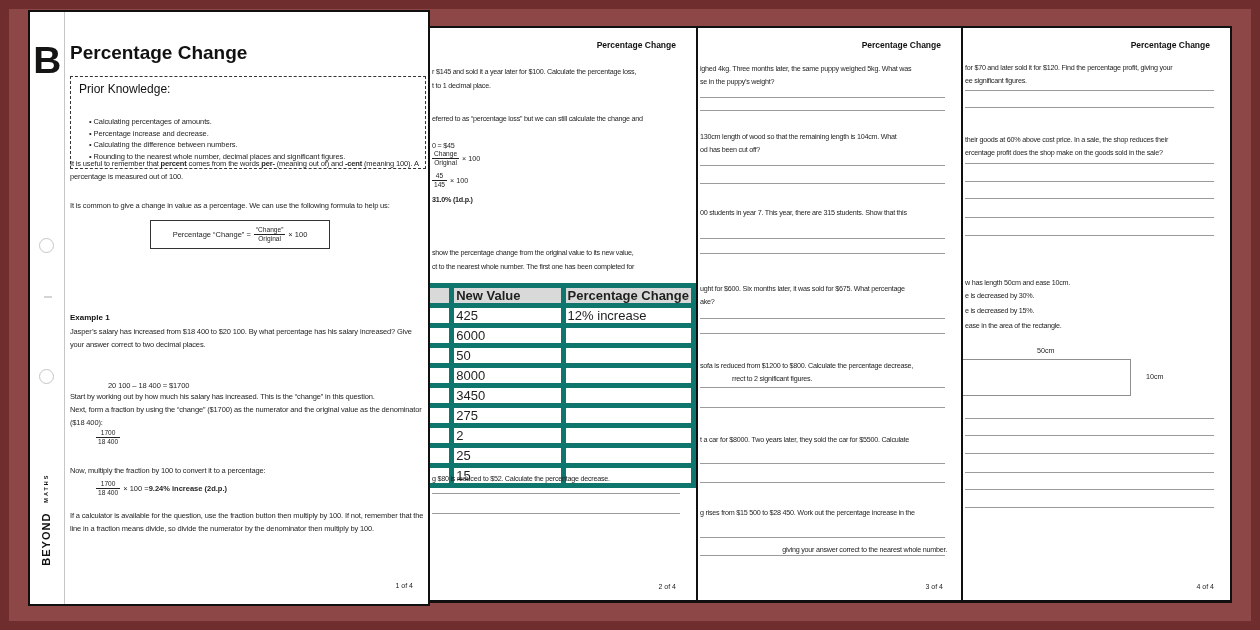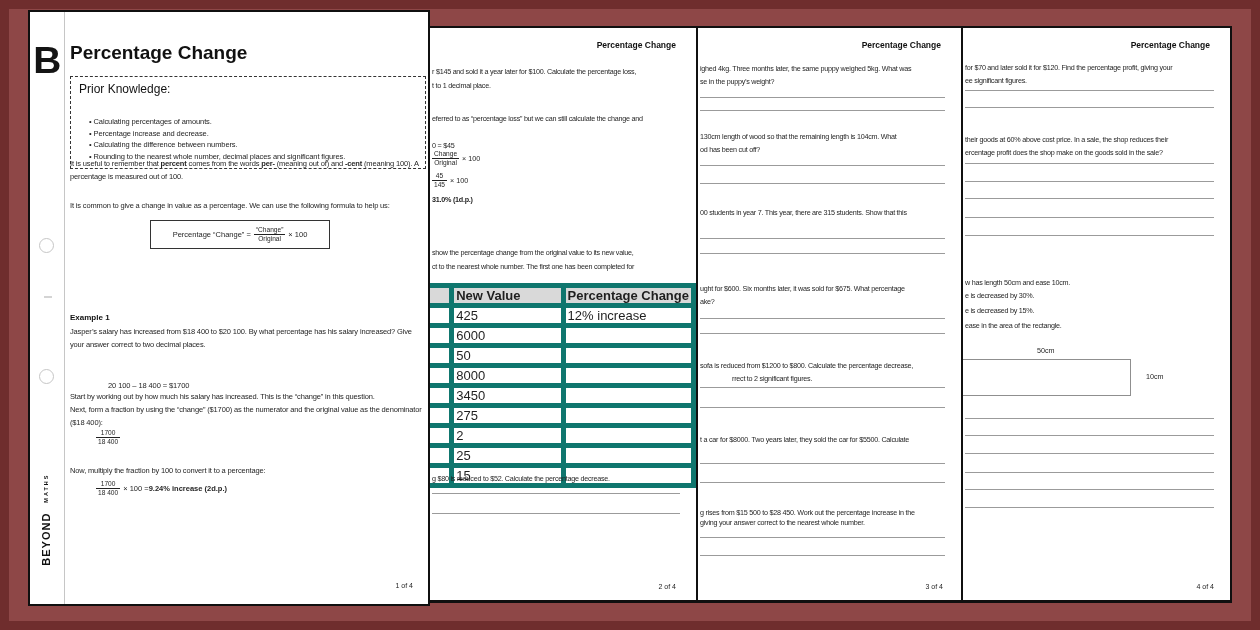--- a/index.html
+++ b/index.html
@@ -105,20 +105,21 @@
       </div>
       <div class="para" style="top:453px;">Now, multiply the fraction by 100 to convert it to a percentage:</div>
       <div class="fracline" style="top:468px;left:26px;">
         <span class="frac" style="margin:0 3px 0 0;">
             <span class="fn">1700</span>
             <span class="fd">18 400</span>
           </span>
         <span>× 100 = </span>
         <span class="bold-res">9.24% increase (2d.p.)</span>
       </div>
+      <div class="para" style="top:498px;">If a calculator is available for the question, use the fraction button then multiply by 100. If not, remember that the line in a fraction means divide, so divide the numerator by the denominator then multiply by 100.</div>
       <div class="pnum" style="top:570px;right:14px;">1 of 4</div>
     </div>
   </div>
 
   <div class="page p2">
     <div class="hdr">Percentage Change</div>
     <div class="frag" style="top:38px;">r $145 and sold it a year later for $100. Calculate the percentage loss,</div>
     <div class="frag" style="top:52px;">t to 1 decimal place.</div>
     <div class="frag" style="top:85px;">eferred to as “percentage loss” but we can still calculate the change and</div>
     <div class="frag" style="top:112px;">0 = $45</div>
@@ -226,21 +227,21 @@
     <div class="frag" style="top:332px;">sofa is reduced from $1200 to $800. Calculate the percentage decrease,</div>
     <div class="frag" style="top:345px;margin-left:32px;">rrect to 2 significant figures.</div>
     <div class="ans" style="top:359px;"></div>
     <div class="ans" style="top:379px;"></div>
 
     <div class="frag" style="top:406px;">t a car for $8000. Two years later, they sold the car for $5500. Calculate</div>
     <div class="ans" style="top:435px;"></div>
     <div class="ans" style="top:454px;"></div>
 
     <div class="frag" style="top:479px;">g rises from $15 500 to $28 450. Work out the percentage increase in the</div>
-    <div class="frag" style="top:489px;">giving your answer correct to the nearest whole number.</div>
+    <div class="frag" style="top:516px;text-align:right;">giving your answer correct to the nearest whole number.</div>
     <div class="ans" style="top:509px;"></div>
     <div class="ans" style="top:527px;"></div>
 
     <div class="pnum" style="top:555px;right:18px;">3 of 4</div>
   </div>
 
   <div class="page p4">
     <div class="hdr">Percentage Change</div>
 
     <div class="frag" style="top:34px;">for $70 and later sold it for $120. Find the percentage profit, giving your</div>

